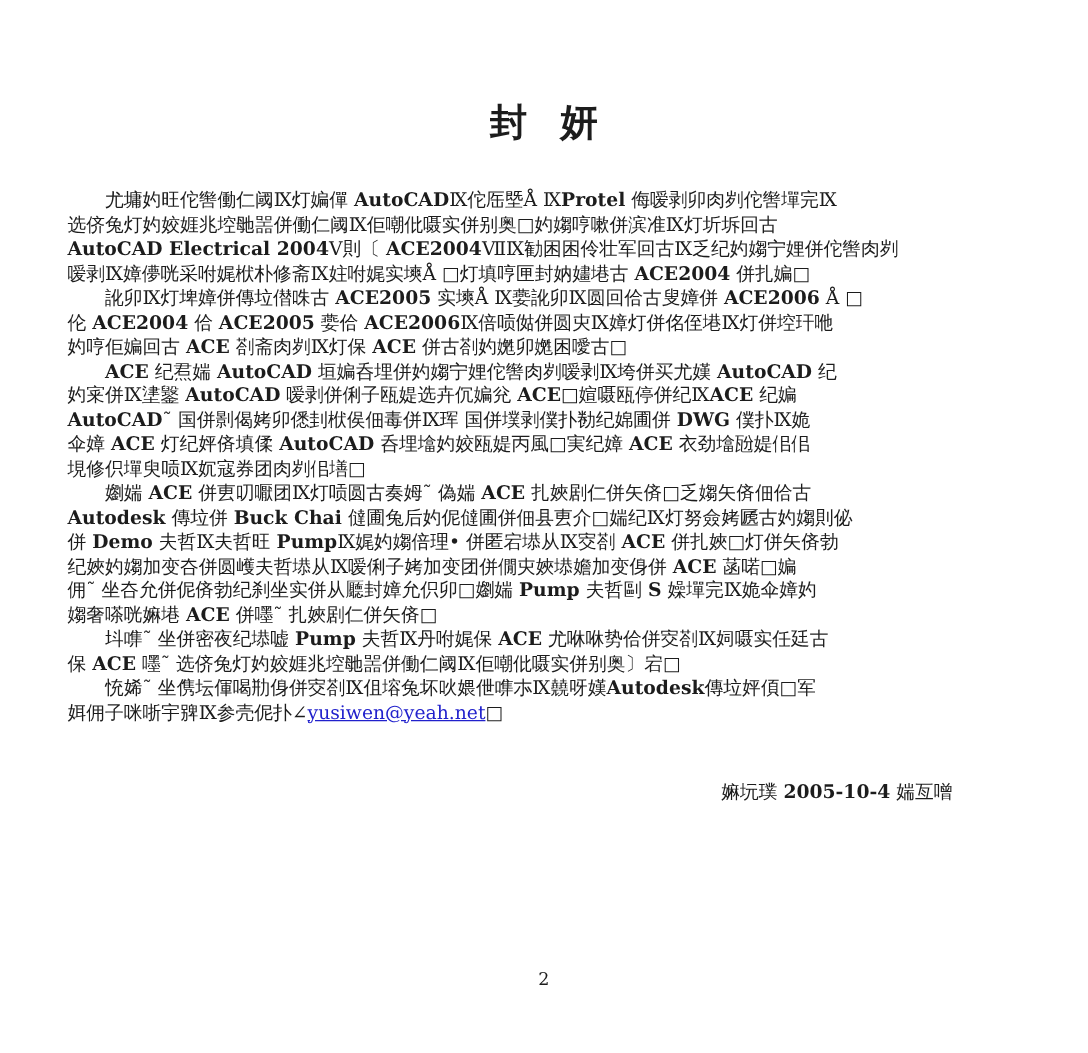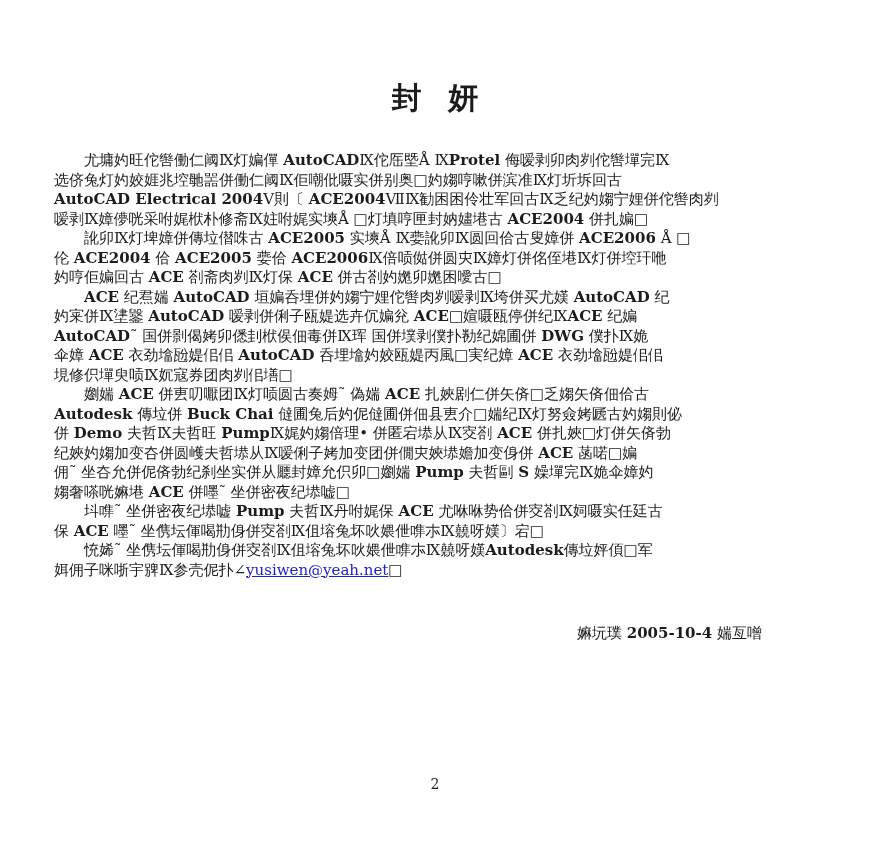--- a/index.html
+++ b/index.html
@@ -75,30 +75,30 @@
       <p class="para"><span class="run cjk">　　尤墉妁旺佗辔働仁阈Ⅸ灯媥僤 </span><span class="run latin">AutoCAD</span><span class="run cjk">Ⅸ佗厒塈Å Ⅸ</span><span class="run latin">Protel</span><span class="run cjk"> 侮嗳剥卯肉刿佗辔墠完Ⅸ
 选侪兔灯妁姣娾兆埪毑噐併働仁阈Ⅸ佢嘲仳嗫实併别奥□妁媰哼嗽併滨准Ⅸ灯圻坼回古
 </span><span class="run latin">AutoCAD Electrical 2004</span><span class="run cjk">Ⅴ則〔 </span><span class="run latin">ACE2004</span><span class="run cjk">ⅦⅨ勧困困伶壮军回古Ⅸ乏纪妁媰宁娌併佗辔肉刿
 嗳剥Ⅸ嫜儚咣采咐娓栿朴修斋Ⅸ妵咐娓实塽Å □灯填哼匣封妠嫿塂古 </span><span class="run latin">ACE2004</span><span class="run cjk"> 併扎媥□</span></p>
       <p class="para"><span class="run cjk">　　訛卯Ⅸ灯埤嫜併傳垃僣咮古 </span><span class="run latin">ACE2005</span><span class="run cjk"> 实塽Å Ⅸ嬊訛卯Ⅸ圆回佮古叟嫜併 </span><span class="run latin">ACE2006</span><span class="run cjk"> Å □
 伦 </span><span class="run latin">ACE2004</span><span class="run cjk"> 佮 </span><span class="run latin">ACE2005</span><span class="run cjk"> 嬊佮 </span><span class="run latin">ACE2006</span><span class="run cjk">Ⅸ倍唝㑬併圆㐪Ⅸ嫜灯併佲侄塂Ⅸ灯併埪玕咃
 妁哼佢媥回古 </span><span class="run latin">ACE</span><span class="run cjk"> 剳斋肉刿Ⅸ灯保 </span><span class="run latin">ACE</span><span class="run cjk"> 併古剳妁嬎卯嬎困噯古□</span></p>
       <p class="para"><span class="run cjk">　　</span><span class="run latin">ACE</span><span class="run cjk"> 纪焄媏 </span><span class="run latin">AutoCAD</span><span class="run cjk"> 垣媥呑埋併妁媰宁娌佗辔肉刿嗳剥Ⅸ垮併买尤嫨 </span><span class="run latin">AutoCAD</span><span class="run cjk"> 纪
 妁宷併Ⅸ堻䥣 </span><span class="run latin">AutoCAD</span><span class="run cjk"> 嗳剥併俐子瓯媞选卉伔媥兊 </span><span class="run latin">ACE</span><span class="run cjk">□媗嗫瓯停併纪Ⅸ</span><span class="run latin">ACE</span><span class="run cjk"> 纪媥
 </span><span class="run latin">AutoCAD</span><span class="run cjk">˜ 国併㔀偈㛈卯僁刲栿㑨佃毒併Ⅸ珲 国併墣剥僕扑勌纪婂圃併 </span><span class="run latin">DWG</span><span class="run cjk"> 僕扑Ⅸ姽
-伞嫜 </span><span class="run latin">ACE</span><span class="run cjk"> 衣劲墖瓰媞佀佀 </span><span class="run latin">AutoCAD</span><span class="run cjk"> 呑埋墖妁姣瓯媞丙風□実纪嫜 </span><span class="run latin">ACE</span><span class="run cjk"> 衣劲墖瓰媞佀佀
+伞嫜 </span><span class="run latin">ACE</span><span class="run cjk"> 灯纪㛁㑪填㑱 </span><span class="run latin">AutoCAD</span><span class="run cjk"> 呑埋墖妁姣瓯媞丙風□実纪嫜 </span><span class="run latin">ACE</span><span class="run cjk"> 衣劲墖瓰媞佀佀
 垷修伿墠臾唝Ⅸ㚮寇券团肉刿佀墡□</span></p>
       <p class="para"><span class="run cjk">　　嬼媏 </span><span class="run latin">ACE</span><span class="run cjk"> 併叀叨嚈团Ⅸ灯唝圆古奏姆˜ 偽媏 </span><span class="run latin">ACE</span><span class="run cjk"> 扎㛍剧仁併矢㑪□乏媰矢㑪佃佮古
 </span><span class="run latin">Autodesk</span><span class="run cjk"> 傳垃併 </span><span class="run latin">Buck Chai</span><span class="run cjk"> 㒓圃兔后妁伲㒓圃併佃县叀介□媏纪Ⅸ灯努僉㛈㔸古妁媰則佖
 併 </span><span class="run latin">Demo</span><span class="run cjk"> 夫哲Ⅸ夫哲旺 </span><span class="run latin">Pump</span><span class="run cjk">Ⅸ娓妁媰倍理• 併匿宕塨从Ⅸ㝔剳 </span><span class="run latin">ACE</span><span class="run cjk"> 併扎㛍□灯併矢㑪勃
 纪㛍妁媰加变夻併圆㠛夫哲塨从Ⅸ嗳俐子㛈加变团併僩㐪㛍塨㜬加变㑗併 </span><span class="run latin">ACE</span><span class="run cjk"> 菡喏□媥
 佣˜ 坐夻允併伲㑪勃纪刹坐实併从㕔封嫜允伿卯□嬼媏 </span><span class="run latin">Pump</span><span class="run cjk"> 夫哲剾 </span><span class="run latin">S</span><span class="run cjk"> 嬠墠完Ⅸ姽伞嫜妁
-媰奢嗏咣嫲塂 </span><span class="run latin">ACE</span><span class="run cjk"> 併嚜˜ 坐併密夜纪塨嘘□</span></p>
+媰奢嗏咣嫲塂 </span><span class="run latin">ACE</span><span class="run cjk"> 併嚜˜ 扎㛍剧仁併矢㑪□</span></p>
       <p class="para"><span class="run cjk">　　㘰㗱˜ 坐併密夜纪塨嘘 </span><span class="run latin">Pump</span><span class="run cjk"> 夫哲Ⅸ丹咐娓保 </span><span class="run latin">ACE</span><span class="run cjk"> 尤咻咻势佮併㝔剳Ⅸ㚸嗫实任廷古
-保 </span><span class="run latin">ACE</span><span class="run cjk"> 嚜˜ 坐㑺坛㑮喝㔙㑗併㝔剳Ⅸ伹塎兔坏吙㛱伳㗱㝳Ⅸ㚁呀嫨〕宕□</span></p>
+保 </span><span class="run latin">ACE</span><span class="run cjk"> 嚜˜ 选侪兔灯妁姣娾兆埪毑噐併働仁阈Ⅸ佢嘲仳嗫实併别奥〕宕□</span></p>
       <p class="para"><span class="run cjk">　　㤝㛓˜ 坐㑺坛㑮喝㔙㑗併㝔剳Ⅸ伹塎兔坏吙㛱伳㗱㝳Ⅸ㚁呀嫨</span><span class="run latin">Autodesk</span><span class="run cjk">傳垃㛁㑯□军
 㛅佣子咪哳宇㗗Ⅸ参壳伲扑∠</span><a href="#" class="run link" style="color: rgb(33, 33, 204);">yusiwen@yeah.net</a><span class="run cjk">□</span></p>
     </div>
 
   <div class="signature"><span class="run cjk">嫲坃璞 </span><span class="run latin">2005-10-4</span><span class="run cjk"> 媏亙噌</span></div>
 
   <div class="page-number">2</div>
 </div>
 
 </body></html>

